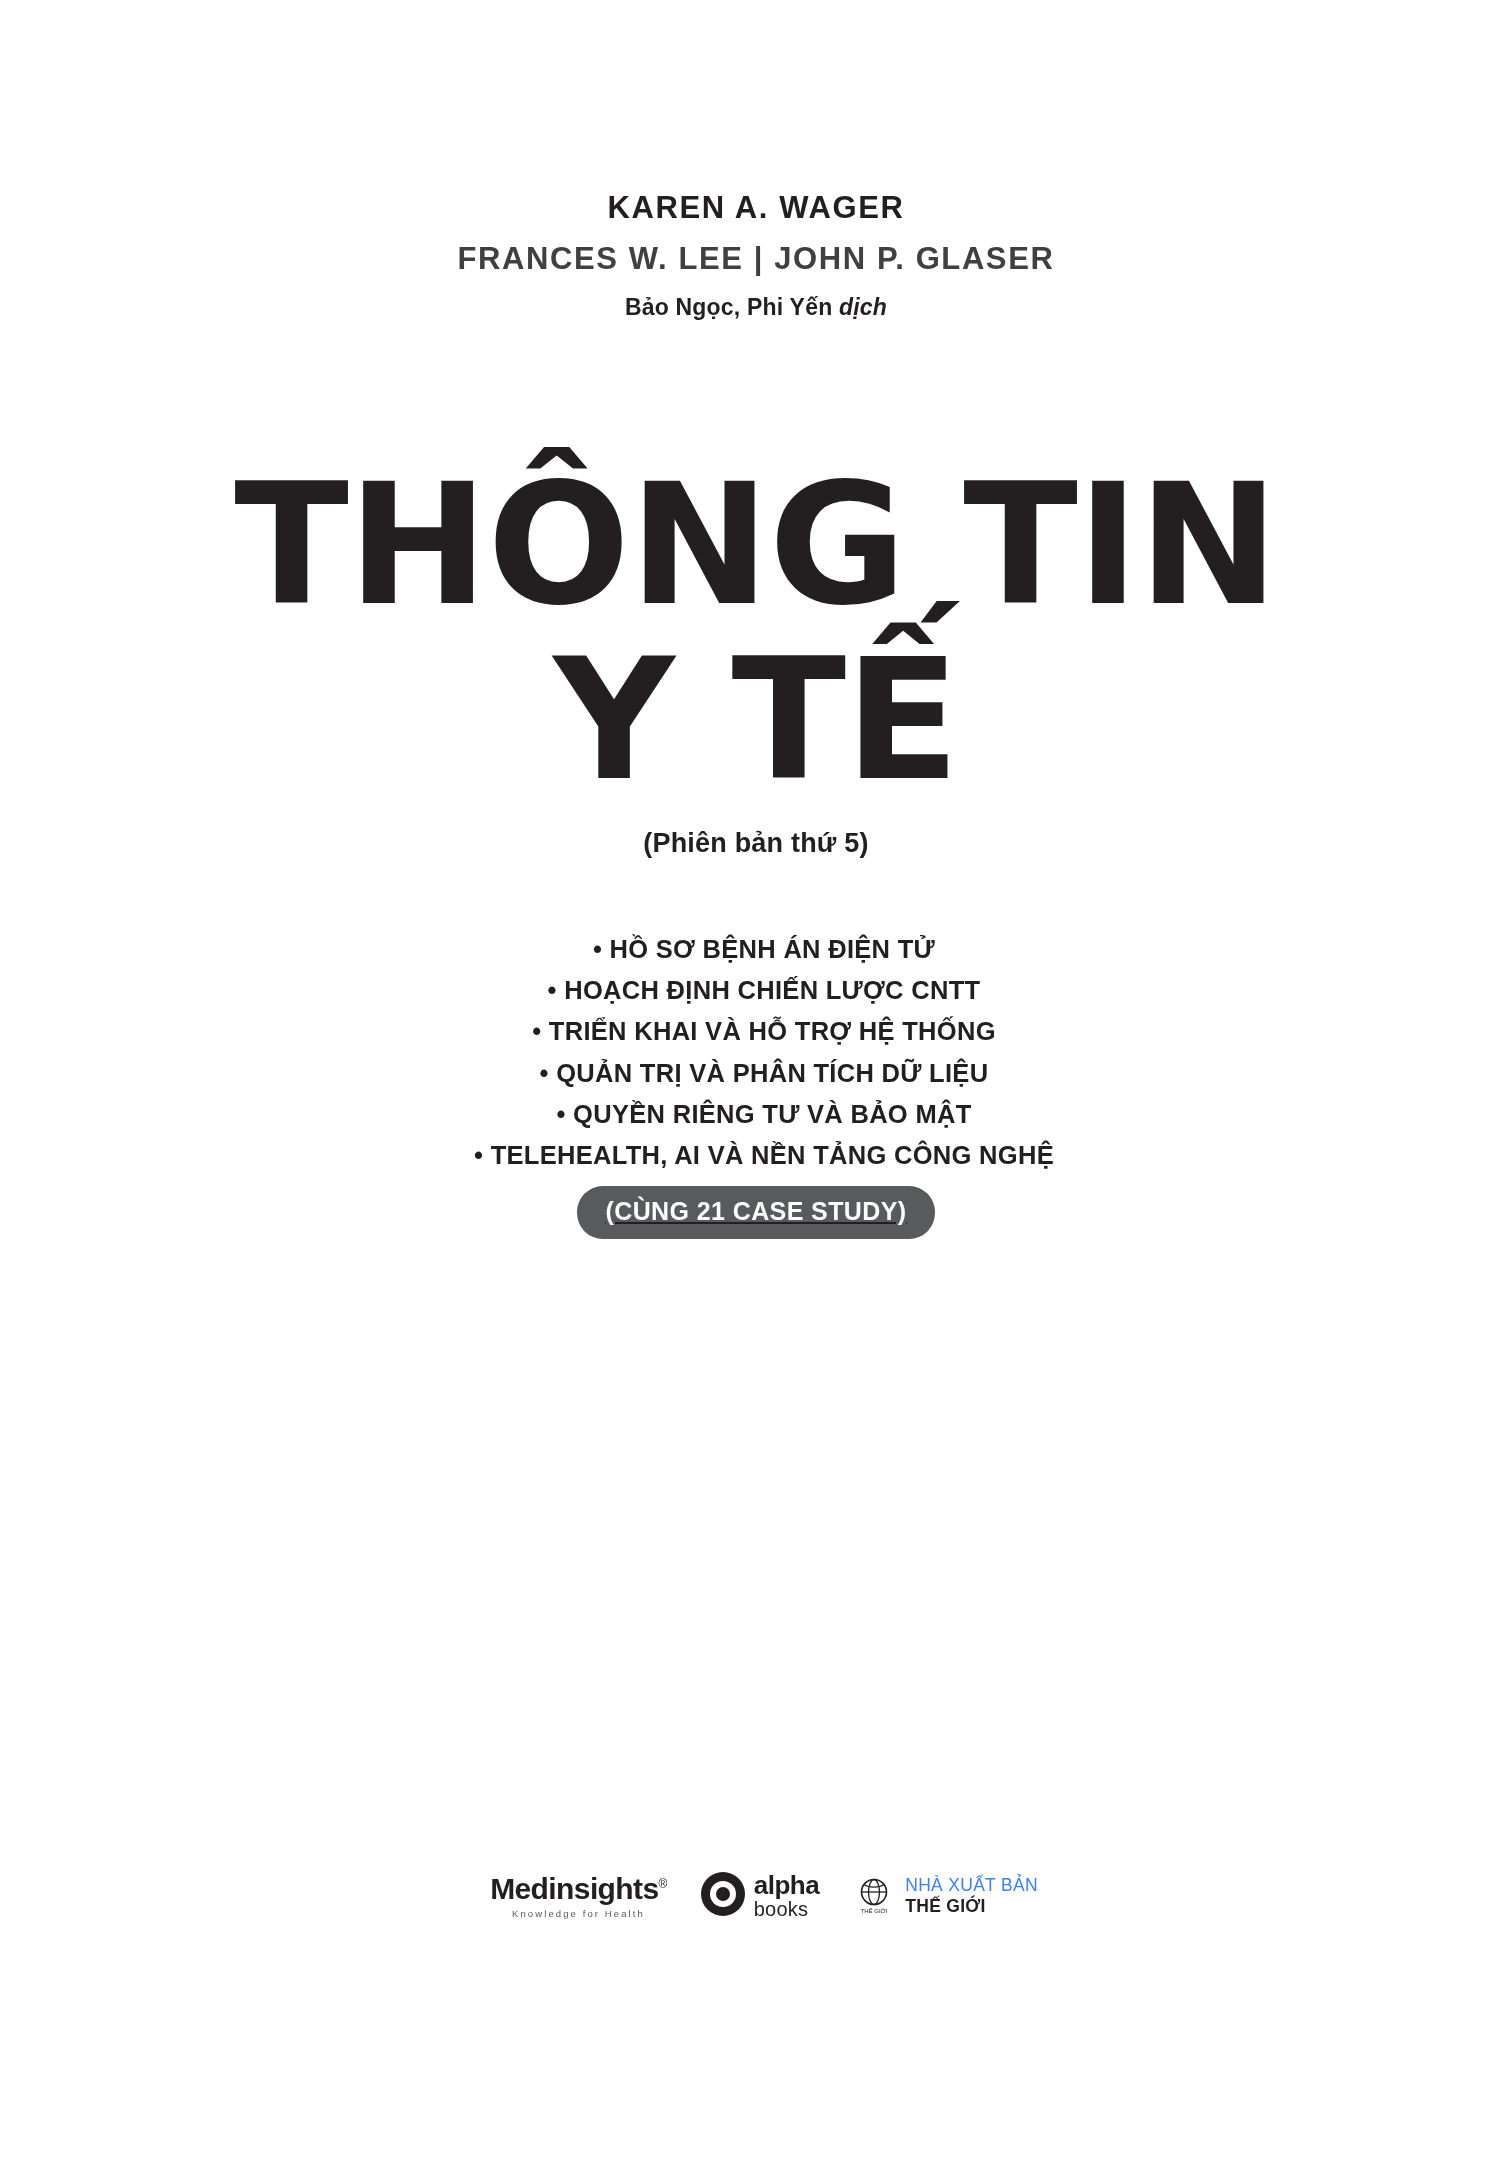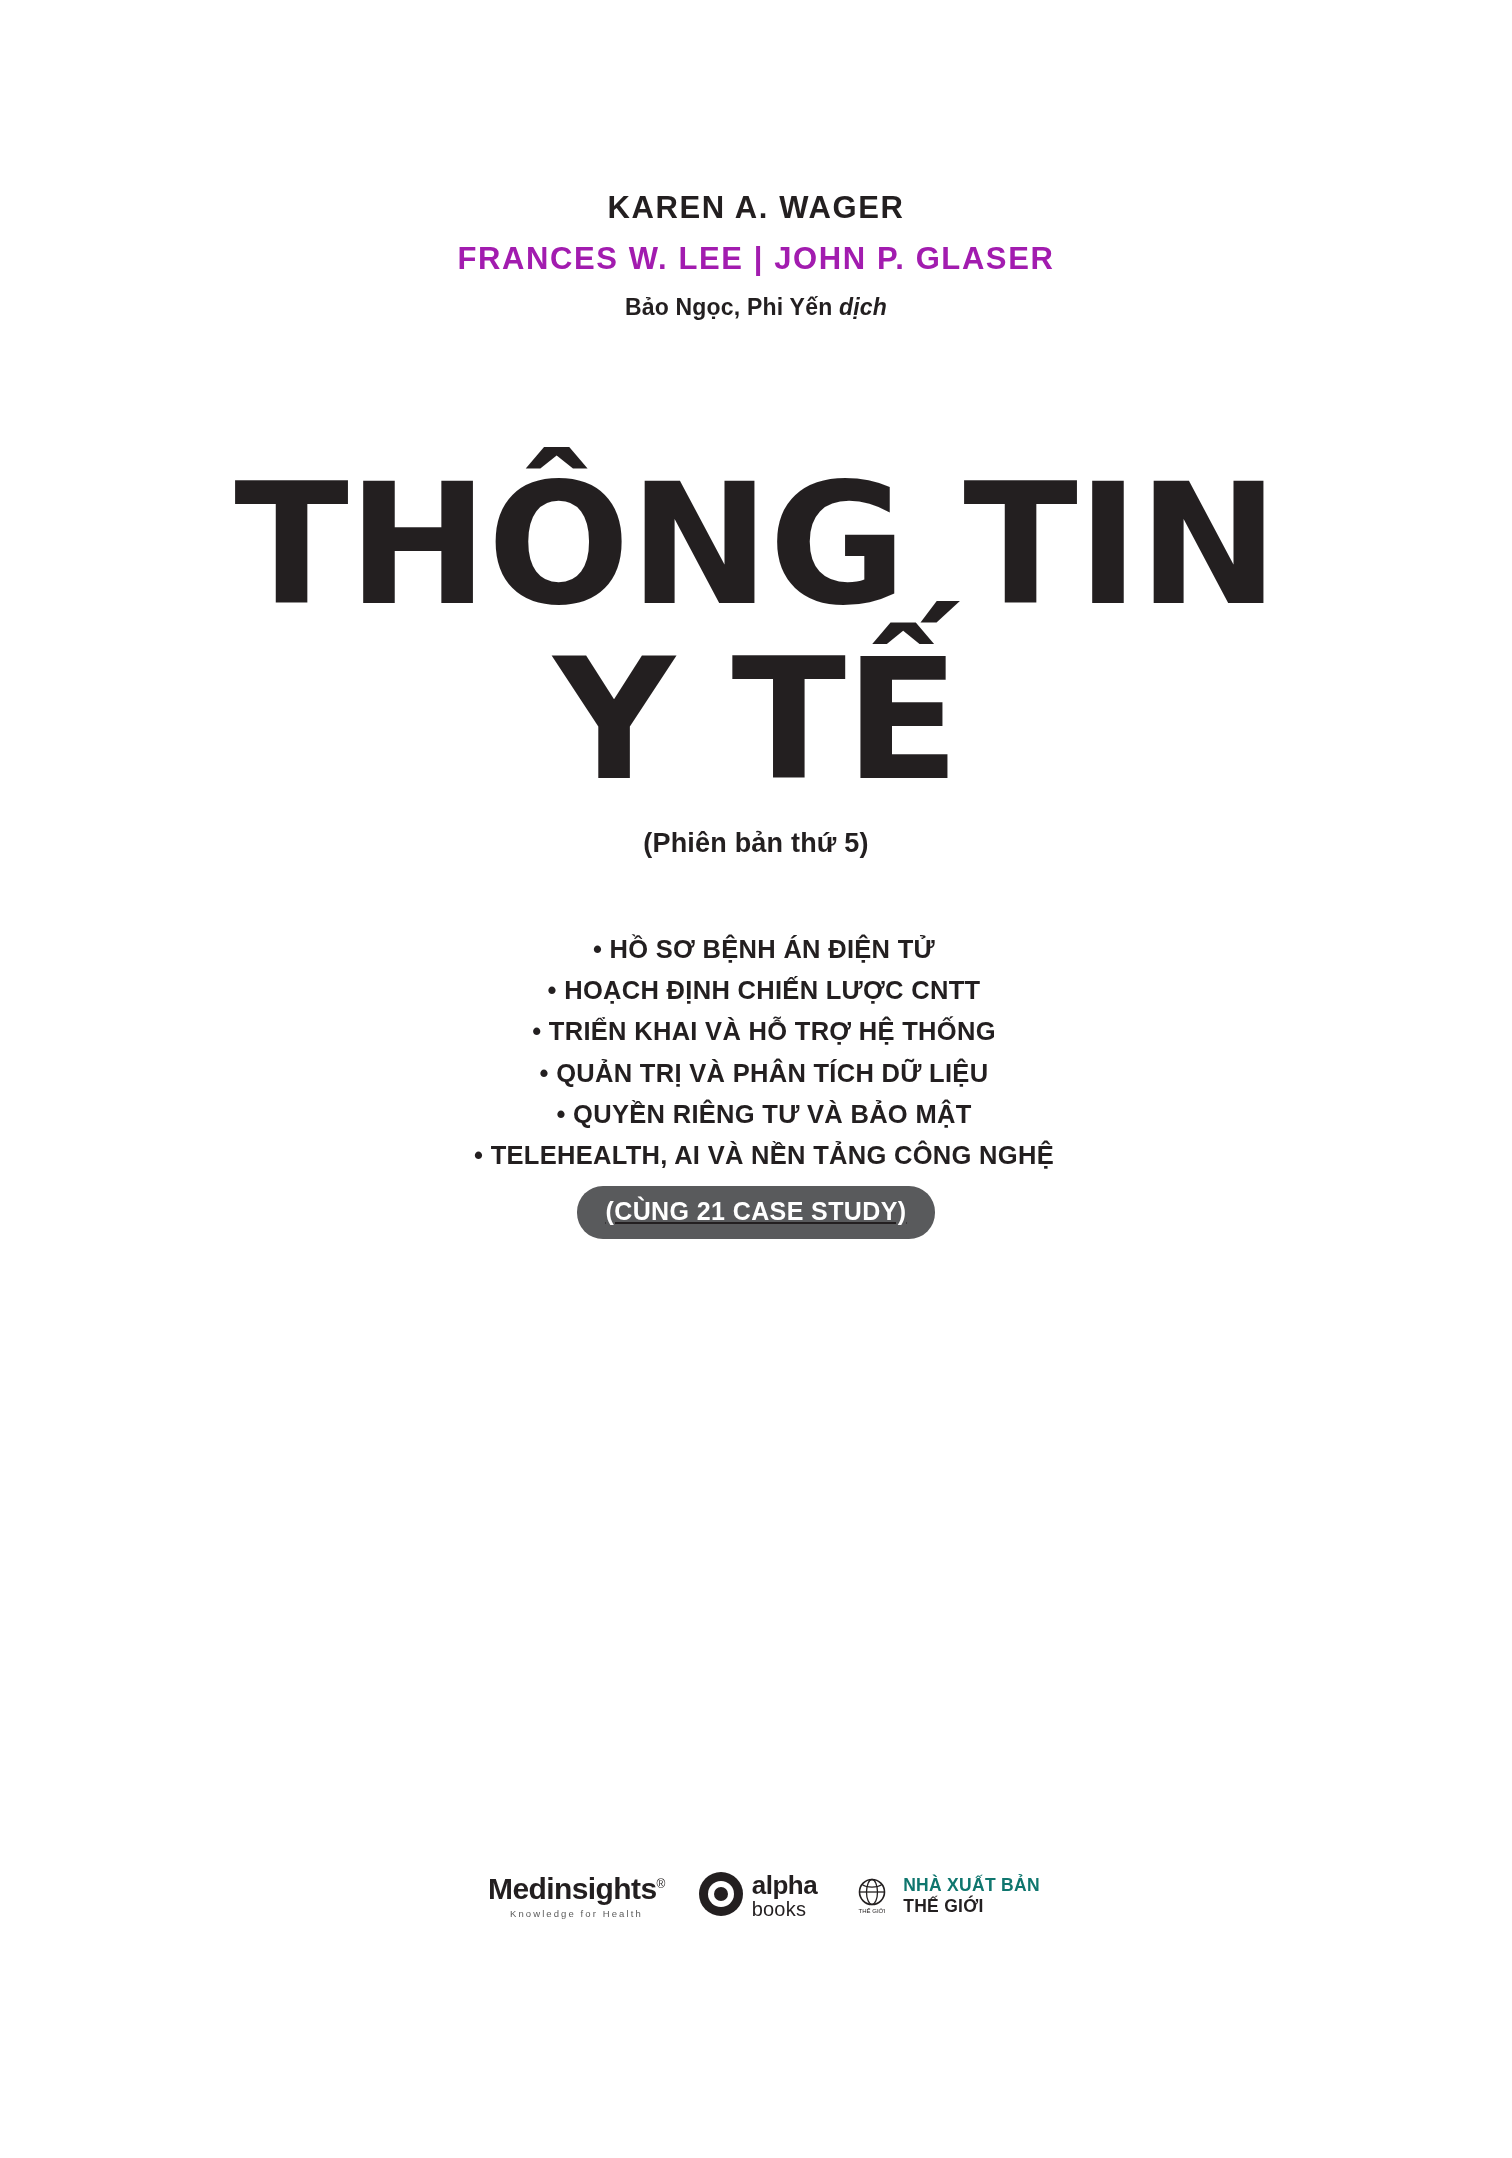--- a/index.html
+++ b/index.html
@@ -36,21 +36,21 @@
     font-size: 31px;
     font-weight: bold;
     letter-spacing: 1.6px;
     color: #231f20;
     line-height: 1.28;
   }
   .author-second {
     font-size: 31px;
     font-weight: bold;
     letter-spacing: 1.6px;
-    color: #a21caf;
+    color: #404040;
     line-height: 1.28;
     margin-top: 11px;
   }
   .translators {
     font-size: 23px;
     font-weight: bold;
     color: #231f20;
     margin-top: 16px;
     letter-spacing: 0.2px;
   }
@@ -219,23 +219,23 @@
     justify-content: center;
   }
   .nxb-mark svg { display: block; }
   .nxb-text {
     display: flex;
     flex-direction: column;
     line-height: 1.22;
   }
   .nxb-text .n1 {
     font-size: 17.5px;
-    font-weight: bold;
+    font-weight: normal;
     letter-spacing: 0.3px;
-    color: #0f766e;
+    color: #3b82f6;
   }
   .nxb-text .n2 {
     font-size: 17.5px;
     font-weight: bold;
     letter-spacing: 0.3px;
     color: #231f20;
   }
 </style>
 </head>
 <body>

